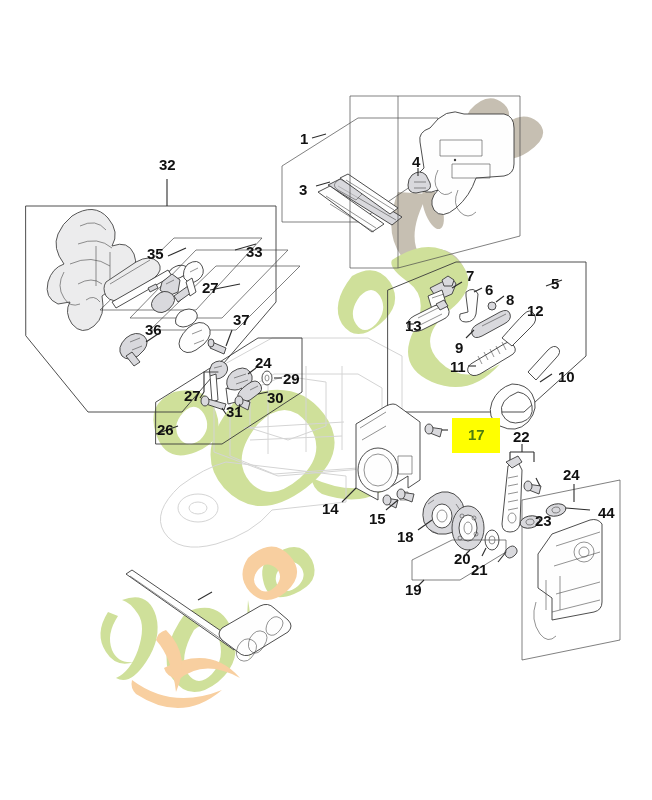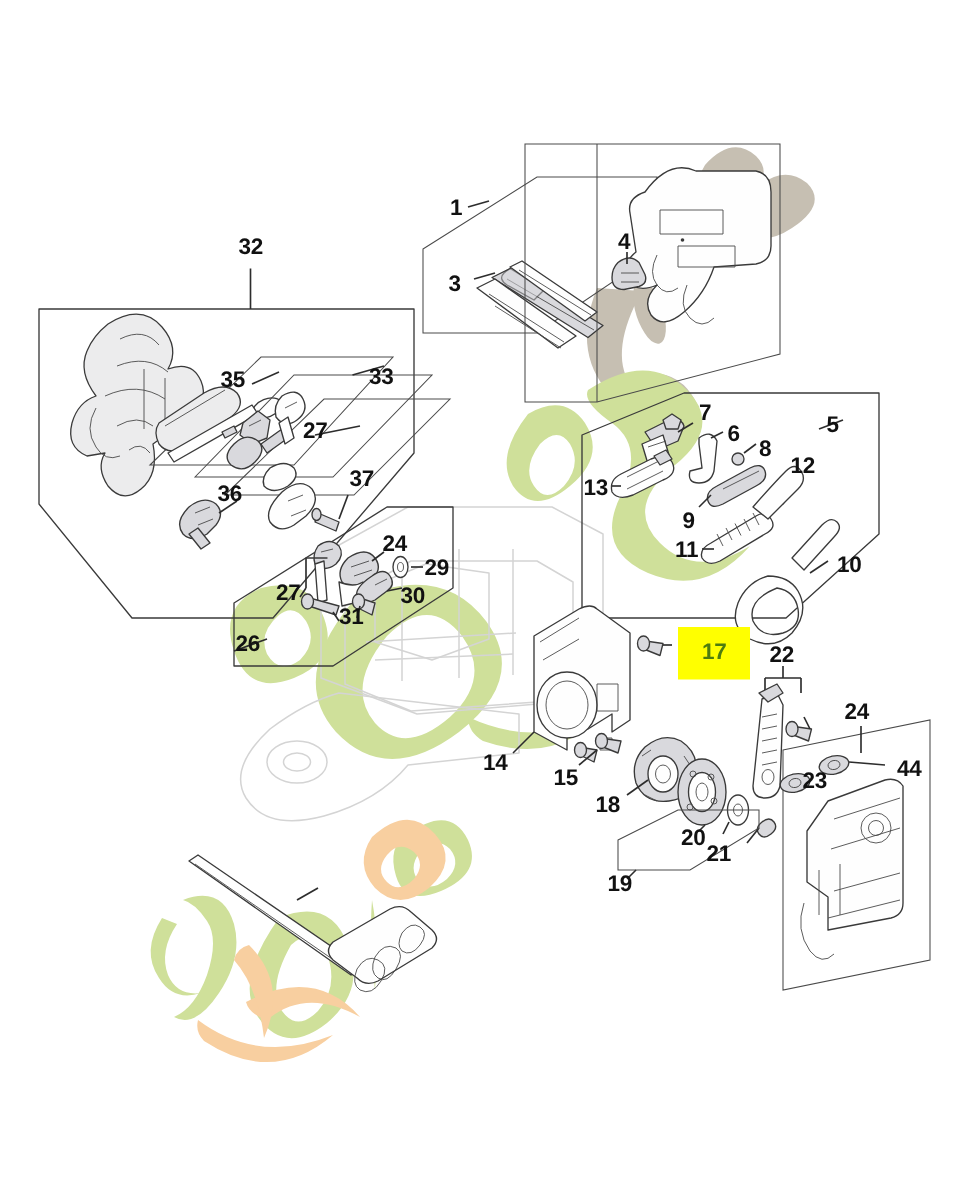--- a/index.html
+++ b/index.html
@@ -400,21 +400,21 @@
   <div class="callout" style="left:299px; top:182px;">3</div>
   <div class="callout" style="left:412px; top:154px;">4</div>
   <div class="callout" style="left:551px; top:276px;">5</div>
   <div class="callout" style="left:485px; top:282px;">6</div>
   <div class="callout" style="left:466px; top:268px;">7</div>
   <div class="callout" style="left:506px; top:292px;">8</div>
   <div class="callout" style="left:455px; top:340px;">9</div>
   <div class="callout" style="left:558px; top:369px;">10</div>
   <div class="callout" style="left:450px; top:359px;">11</div>
   <div class="callout" style="left:527px; top:303px;">12</div>
-  <div class="callout" style="left:389px; top:318px;">13</div>
+  <div class="callout" style="left:389px; top:318px;padding-left:16px;">13</div>
   <div class="callout" style="left:322px; top:501px;">14</div>
   <div class="callout" style="left:369px; top:511px;">15</div>
 
   <div class="callout highlighted" style="left:452px; top:418px;">17</div>
 
   <div class="callout" style="left:397px; top:529px;">18</div>
   <div class="callout" style="left:405px; top:582px;">19</div>
   <div class="callout" style="left:454px; top:551px;">20</div>
   <div class="callout" style="left:471px; top:562px;">21</div>
   <div class="callout" style="left:513px; top:429px;">22</div>

